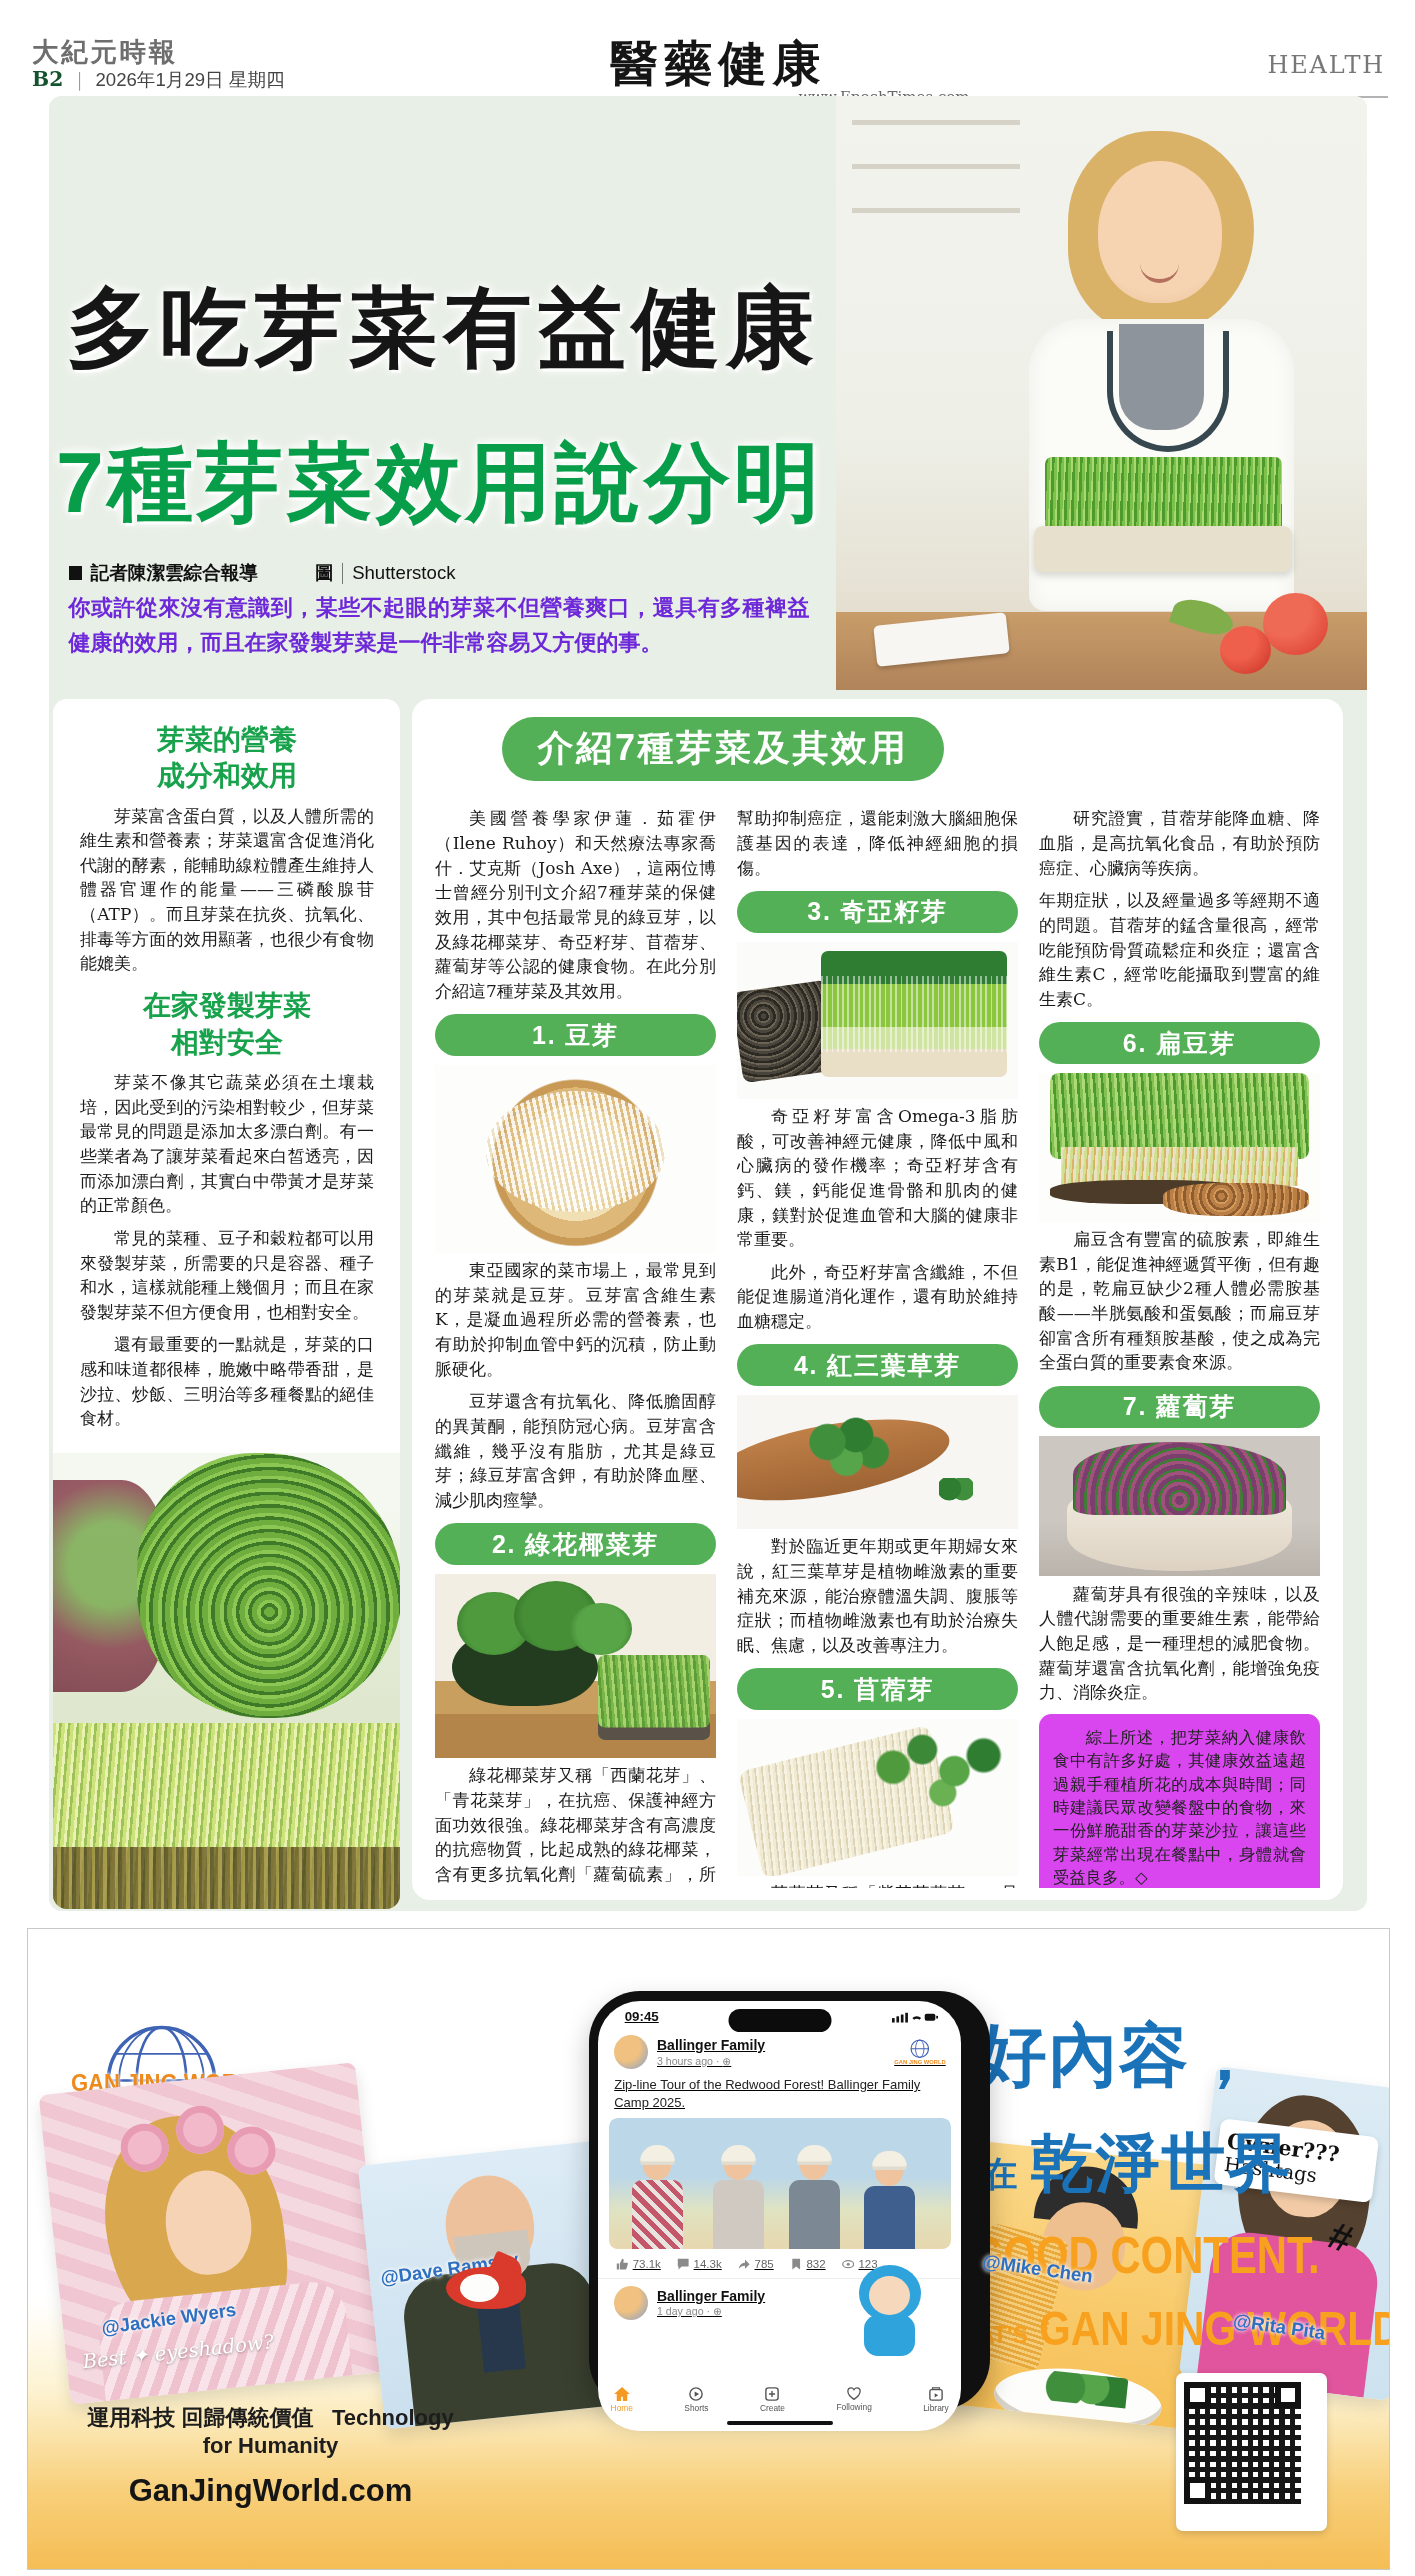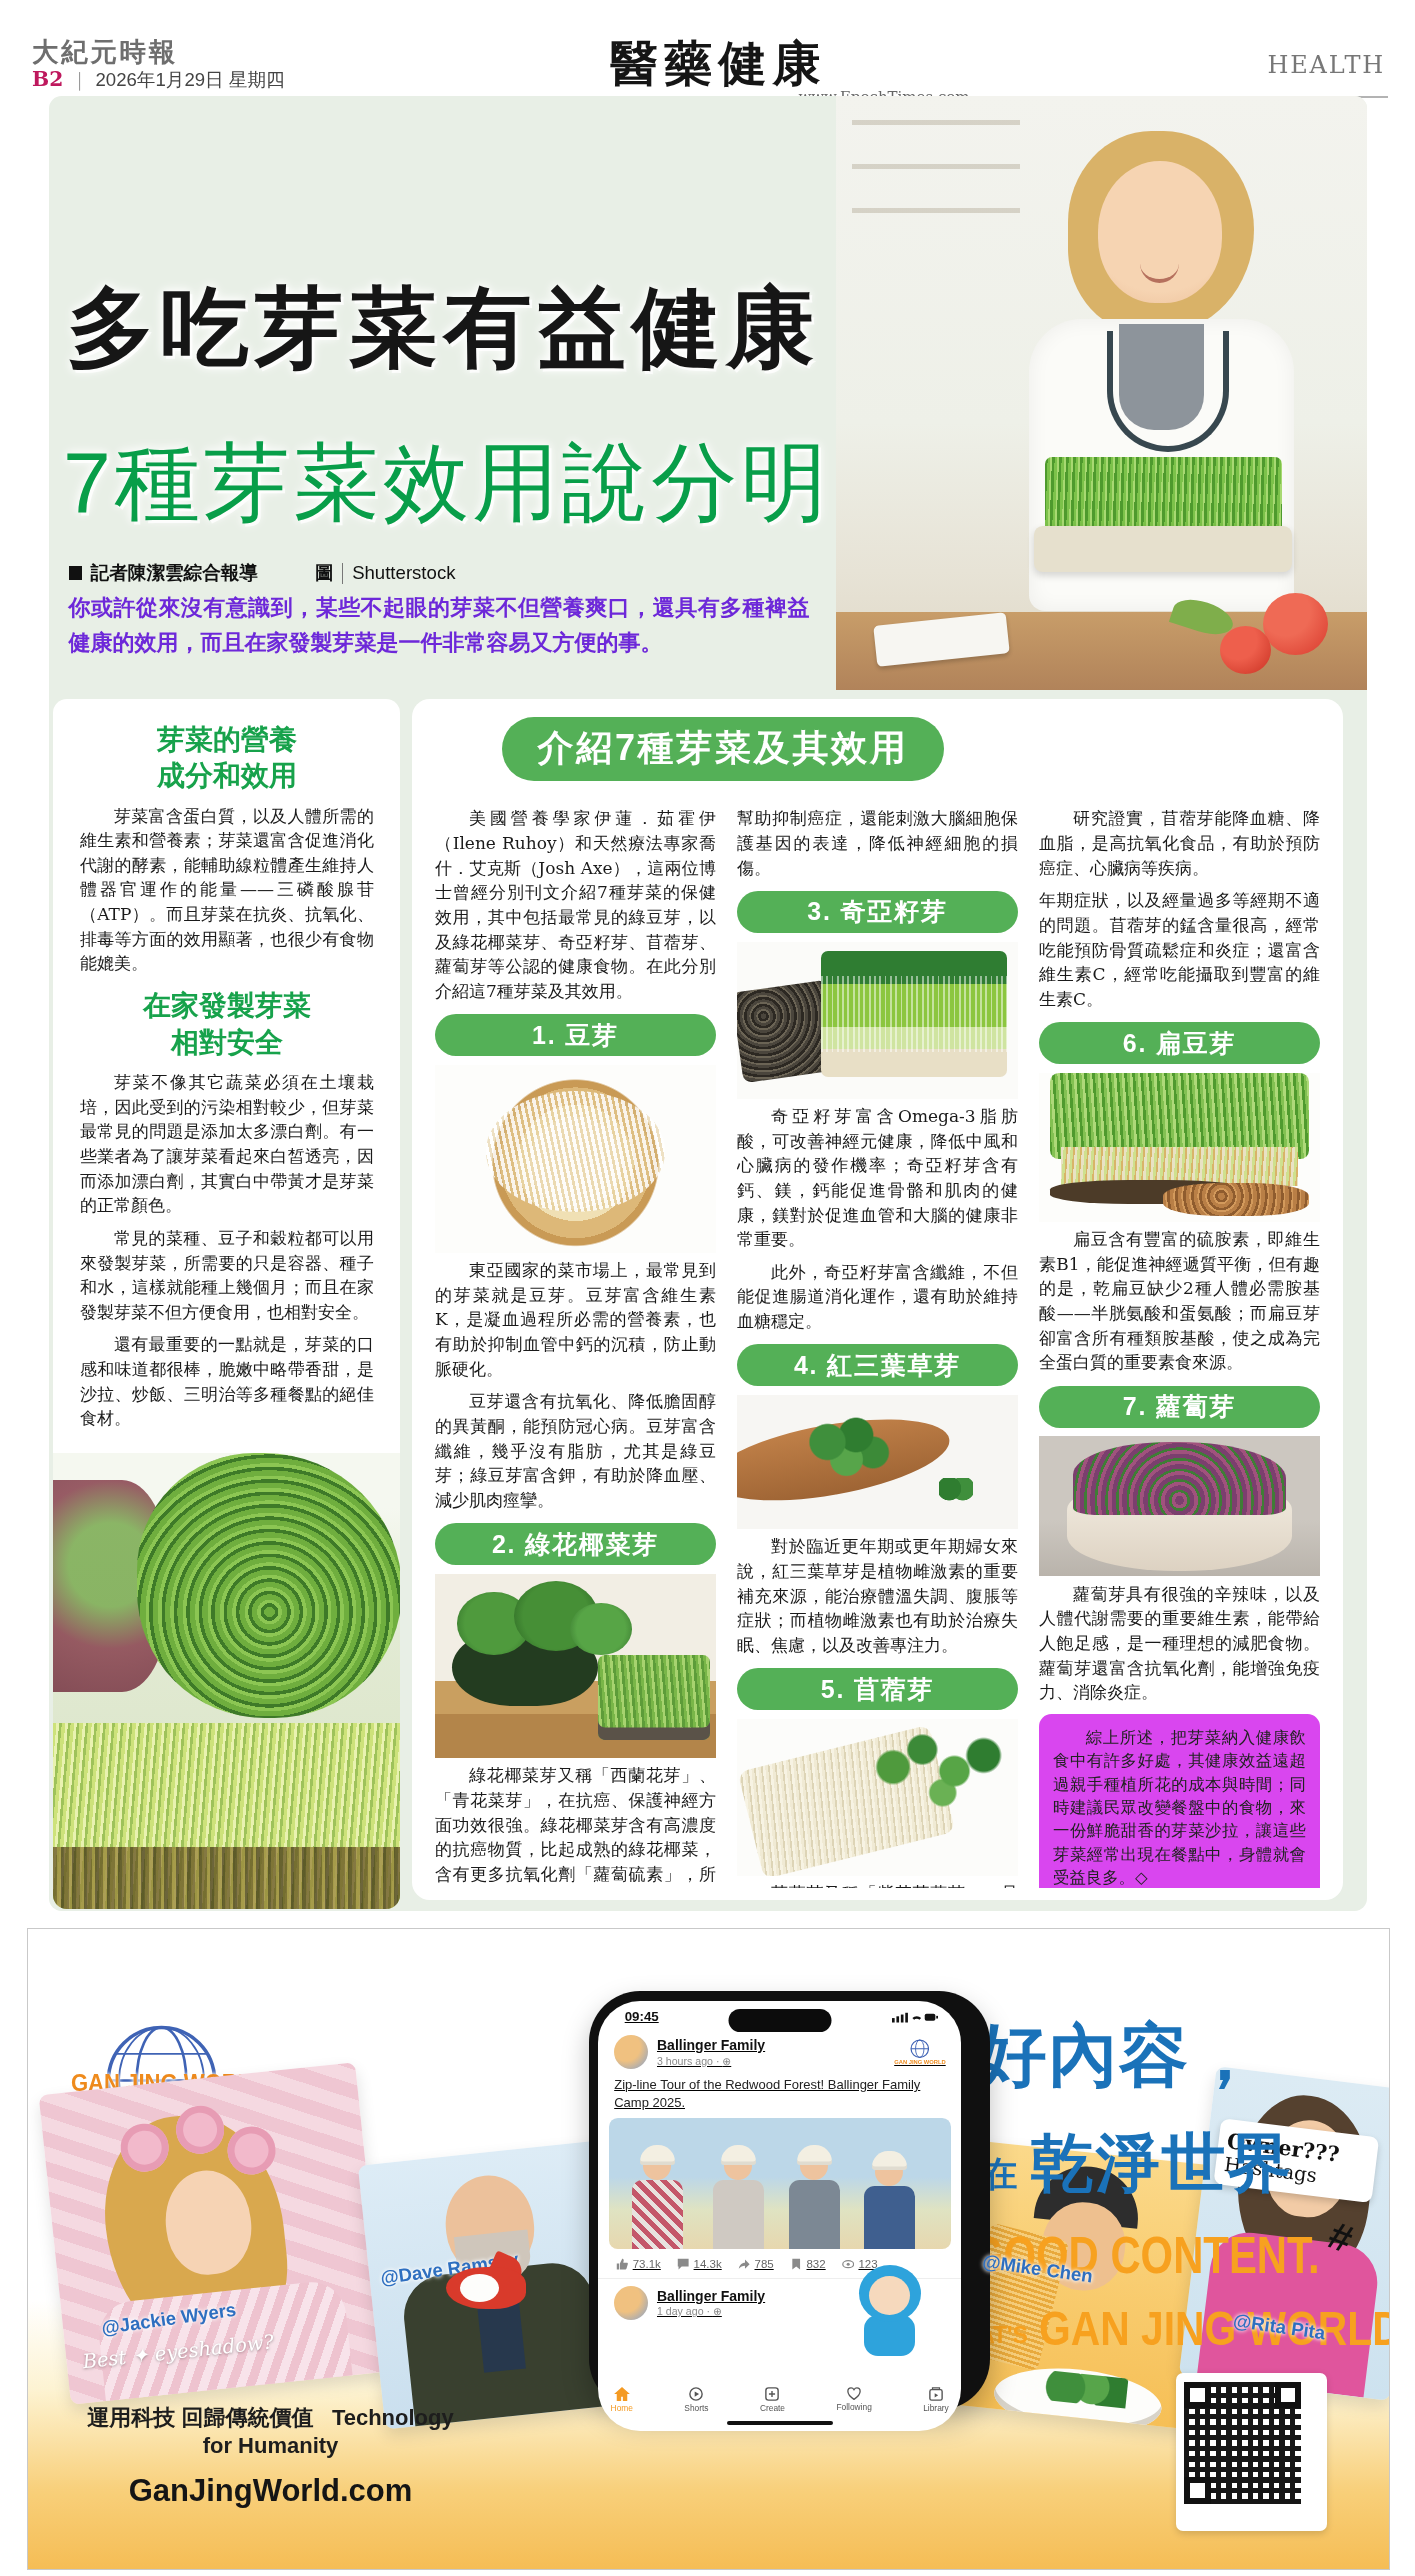--- a/index.html
+++ b/index.html
@@ -3,21 +3,21 @@
 <meta charset="utf-8">
 <style>
   html,body{margin:0;padding:0;}
   body{width:1415px;height:2576px;position:relative;background:#ffffff;
        font-family:"Liberation Sans",sans-serif;-webkit-font-smoothing:antialiased;}
   .abs{position:absolute;}
   
   .mast-paper{left:32px;top:34px;font-family:"DejaVu Serif",serif;font-weight:700;
               font-size:26.5px;color:#6e6e6e;letter-spacing:2.7px;}
   .mast-meta{left:32px;top:67px;font-size:18.6px;color:#444;}
-  .mast-meta b{font-family:"DejaVu Serif",serif;color:#be185d;font-size:20.3px;}
+  .mast-meta b{font-family:"DejaVu Serif",serif;color:#14532d;font-size:20.3px;}
   .mast-meta .sep{color:#9a9a9a;margin:0 7px;}
   .mast-section{left:610px;top:32px;font-size:48px;font-weight:700;color:#151515;letter-spacing:6.2px;}
   .mast-en{right:30px;top:51px;font-family:"DejaVu Serif",serif;font-size:24px;color:#777;letter-spacing:1.8px;}
   .mast-rule{left:380px;top:88px;width:1008px;display:flex;align-items:center;gap:12.4px;}
   .mast-rule .ln{flex:1;height:0;border-top:2.7px solid #b3b3b3;}
   .mast-rule .site{font-family:"DejaVu Serif",serif;font-size:15px;color:#666;white-space:nowrap;}
   
   .band{left:49px;top:96px;width:1318px;height:1815px;background:#e8efe6;border-radius:12.4px;}
   
   .hero-photo{right:0;top:0;width:531px;height:594px;border-radius:0 12.4px 0 0;overflow:hidden;
@@ -34,21 +34,21 @@
       background:repeating-linear-gradient(92deg,#4e9a2d 0 2.7px,#7cc24a 2.7px 5.3px,#a8d972 5.3px 7px);}
   .hp-tray{left:198px;top:430px;width:258px;height:46px;background:#e6e0cd;border-radius:8.8px;box-shadow:0 3.5px 7px rgba(0,0,0,.15);}
   .hp-desk{left:0;bottom:0;width:531px;height:78px;background:linear-gradient(180deg,#c89d69,#b1835a);}
   .hp-notebook{left:39px;bottom:30px;width:133px;height:41px;background:#f7f6f2;border-radius:5.3px;transform:rotate(-6deg);box-shadow:0 2.7px 4.4px rgba(0,0,0,.2);}
   .hp-tom1{right:39px;bottom:35px;width:65px;height:62px;background:radial-gradient(circle at 35% 30%,#ef6a55 0 40%,#d8392c 100%);border-radius:50%;}
   .hp-tom2{right:96px;bottom:16px;width:51px;height:48px;background:radial-gradient(circle at 35% 30%,#ee5f4c 0 40%,#c93122 100%);border-radius:50%;}
   .hp-leaf{right:133px;bottom:58px;width:62px;height:30px;background:#7fae4b;border-radius:50% 50% 50% 0;transform:rotate(18deg);}
   
   .h1{left:17.7px;top:173px;font-size:88px;font-weight:700;color:#161616;letter-spacing:6.2px;white-space:nowrap;
       text-shadow:0 0 8.8px #fff,0 0 12.4px #fff,2.7px 2.7px 0 rgba(255,255,255,.8);}
-  .h2{left:14px;top:329px;font-size:86px;font-weight:400;color:#089e49;letter-spacing:3.5px;white-space:nowrap;
+  .h2{left:7px;top:329px;font-size:86px;font-weight:700;color:#089e49;letter-spacing:3.5px;white-space:nowrap;
       text-shadow:0 0 8.8px #fff,0 0 12.4px #fff,2.7px 2.7px 0 rgba(255,255,255,.8);}
   .byline{left:19.5px;top:464px;display:flex;align-items:center;font-size:18.6px;color:#111;font-weight:700;}
   .byline .sq{width:13.3px;height:13.3px;background:#111;margin-right:8.8px;}
   .byline .credit{margin-left:57px;display:flex;align-items:center;font-weight:700;}
   .byline .credit .bar{display:inline-block;width:0;height:21px;border-left:1.8px solid #777;margin:0 8.8px;}
   .byline .credit .cr{font-weight:400;font-family:"Liberation Sans",sans-serif;}
   .lede{left:19.5px;top:495px;width:741px;font-size:22px;line-height:1.58;font-weight:700;color:#6d28d9;text-align:justify;}
   
   .card{background:#fff;border-radius:14px;overflow:hidden;}
   .card-left{left:4.4px;top:603px;width:347px;height:1210px;}

